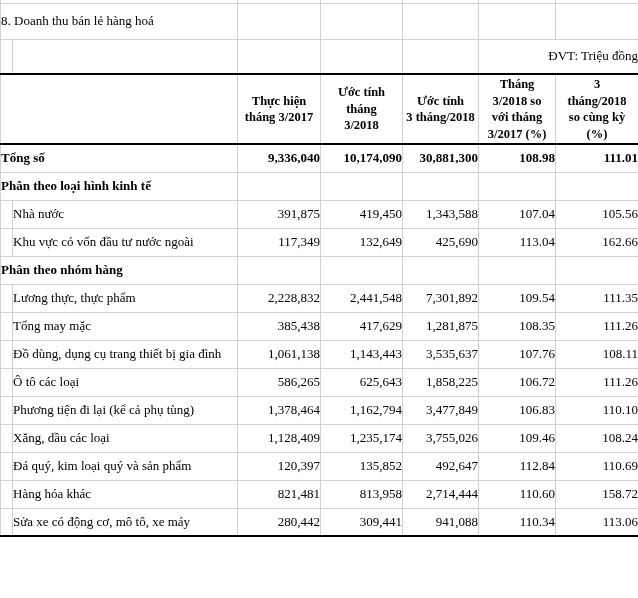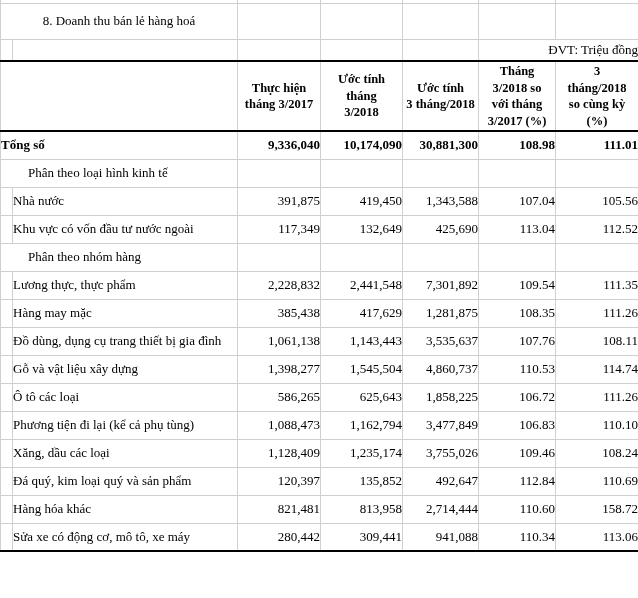--- a/index.html
+++ b/index.html
@@ -28,30 +28,30 @@
     font-size: 13px;
     font-weight: normal;
     color: #000000;
     vertical-align: middle;
     overflow: hidden;
   }
   
   tr.strip-row { height: 3px; }
   tr.strip-row td { border-top: none; }
   
-  tr.title-row { height: 36px; text-align: center; }
+  tr.title-row { height: 36px; }
   .title-cell {
     font-weight: bold;
     font-size: 15px;
     padding-left: 6px;
     white-space: nowrap;
     overflow: visible;
   }
   
-  tr.unit-row { height: 22px; }
+  tr.unit-row { height: 35px; }
   .unit-cell {
     text-align: right;
     font-size: 12.5px;
     padding-right: 2px;
     white-space: nowrap;
   }
   
   tr.header-row { height: 70px; }
   tr.header-row th, tr.header-row td {
     border-top: 2px solid #000000;
@@ -72,21 +72,21 @@
     text-align: left;
     padding-left: 4px;
     white-space: nowrap;
   }
   td.num {
     text-align: right;
     padding-right: 4px;
     white-space: nowrap;
   }
   tr.total td { font-weight: bold; }
-  tr.section td.lbl { font-weight: normal; padding-left: 27px; }
+  tr.section td.lbl { font-weight: bold; }
 </style>
 </head>
 <body>
 
 <div class="sheet">
   <table class="grid">
     <colgroup>
       <col style="width:12px">
       <col style="width:225px">
       <col style="width:83px">
@@ -170,79 +170,70 @@
           <td class="num">107.04</td>
           <td class="num">105.56</td>
         </tr>
         <tr class="detail">
           <td></td>
           <td class="lbl">Khu vực có vốn đầu tư nước ngoài</td>
           <td class="num">117,349</td>
           <td class="num">132,649</td>
           <td class="num">425,690</td>
           <td class="num">113.04</td>
-          <td class="num">112.52</td>
+          <td class="num">162.66</td>
         </tr>
         <tr class="section">
           <td class="lbl" colspan="2">Phân theo nhóm hàng</td>
           <td class="num"></td>
           <td class="num"></td>
           <td class="num"></td>
           <td class="num"></td>
           <td class="num"></td>
         </tr>
         <tr class="detail">
           <td></td>
           <td class="lbl">Lương thực, thực phẩm</td>
           <td class="num">2,228,832</td>
           <td class="num">2,441,548</td>
           <td class="num">7,301,892</td>
           <td class="num">109.54</td>
           <td class="num">111.35</td>
         </tr>
         <tr class="detail">
           <td></td>
-          <td class="lbl">Hàng may mặc</td>
+          <td class="lbl">Tổng may mặc</td>
           <td class="num">385,438</td>
           <td class="num">417,629</td>
           <td class="num">1,281,875</td>
           <td class="num">108.35</td>
           <td class="num">111.26</td>
         </tr>
         <tr class="detail">
           <td></td>
           <td class="lbl">Đồ dùng, dụng cụ trang thiết bị gia đình</td>
           <td class="num">1,061,138</td>
           <td class="num">1,143,443</td>
           <td class="num">3,535,637</td>
           <td class="num">107.76</td>
           <td class="num">108.11</td>
         </tr>
         <tr class="detail">
           <td></td>
-          <td class="lbl">Gỗ và vật liệu xây dựng</td>
-          <td class="num">1,398,277</td>
-          <td class="num">1,545,504</td>
-          <td class="num">4,860,737</td>
-          <td class="num">110.53</td>
-          <td class="num">114.74</td>
-        </tr>
-        <tr class="detail">
-          <td></td>
           <td class="lbl">Ô tô các loại</td>
           <td class="num">586,265</td>
           <td class="num">625,643</td>
           <td class="num">1,858,225</td>
           <td class="num">106.72</td>
           <td class="num">111.26</td>
         </tr>
         <tr class="detail">
           <td></td>
           <td class="lbl">Phương tiện đi lại (kể cả phụ tùng)</td>
-          <td class="num">1,088,473</td>
+          <td class="num">1,378,464</td>
           <td class="num">1,162,794</td>
           <td class="num">3,477,849</td>
           <td class="num">106.83</td>
           <td class="num">110.10</td>
         </tr>
         <tr class="detail">
           <td></td>
           <td class="lbl">Xăng, dầu các loại</td>
           <td class="num">1,128,409</td>
           <td class="num">1,235,174</td>

